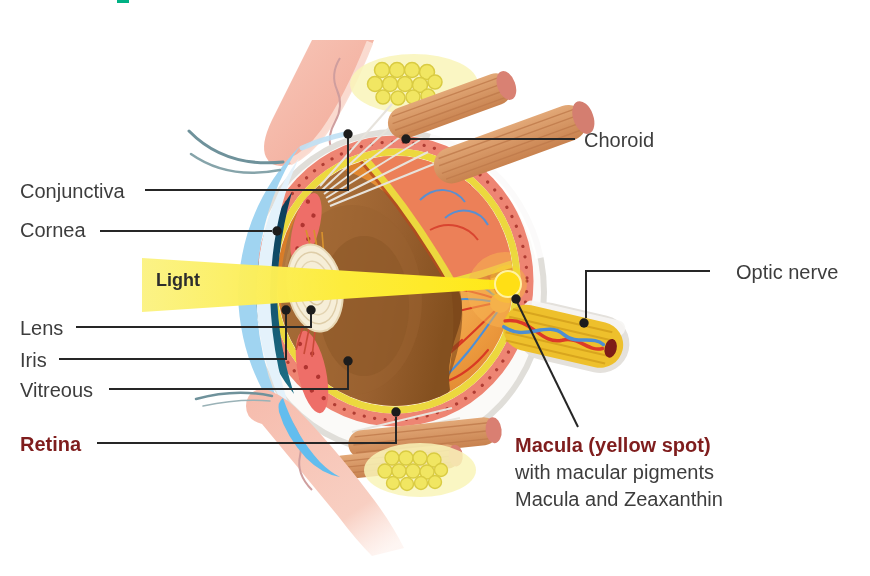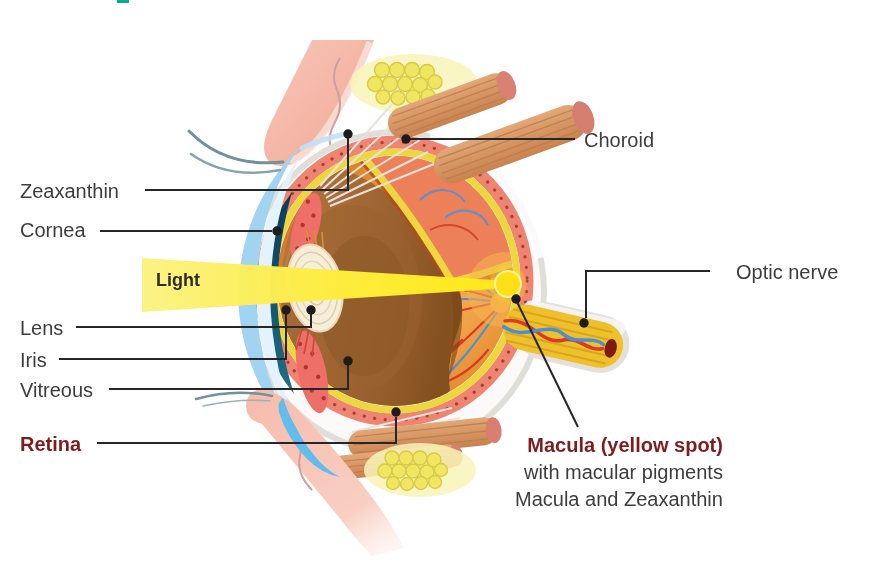--- a/index.html
+++ b/index.html
@@ -2,21 +2,21 @@
 <html><head>
 <meta charset="utf-8">
 <style>
   html,body{margin:0;padding:0;background:#fff;}
   #stage{position:relative;width:870px;height:576px;background:#ffffff;overflow:hidden;
          font-family:"Liberation Sans", sans-serif;}
   #art{position:absolute;left:0;top:0;}
   .lbl{position:absolute;font-size:20px;line-height:1.3;color:#3d3d3d;white-space:nowrap;}
   .b{font-weight:700;color:#7f1d1d;}
   .light-lbl{font-size:18px;font-weight:700;color:#2d2d2d;}
-  .macula-block span{display:block;line-height:27px;text-align:right;}
+  .macula-block span{display:block;line-height:27px;}
   #accent{position:absolute;left:117px;top:0;width:12px;height:3px;}
 </style>
 </head>
 <body>
 
 <div id="stage">
 
 <div id="accent" style="background:#00b184"></div>
 
 <svg id="art" width="870" height="576" viewBox="0 0 870 576">
@@ -321,21 +321,21 @@
     <circle cx="311" cy="310" r="4.7"></circle>
         <circle cx="286" cy="310" r="4.7"></circle>
     <circle cx="348" cy="361" r="4.7"></circle>
         <circle cx="396" cy="412" r="4.7"></circle>
     <circle cx="406" cy="139" r="4.7"></circle>
         <circle cx="584" cy="323" r="4.7"></circle>
     <circle cx="516" cy="299" r="4.7"></circle>
   </g>
 </svg>
 
-  <div class="lbl" style="left:20px;top:178px">Zeaxanthin</div>
+  <div class="lbl" style="left:20px;top:178px">Conjunctiva</div>
   <div class="lbl" style="left:20px;top:217px">Cornea</div>
   <div class="lbl light-lbl" style="left:156px;top:269px">Light</div>
   <div class="lbl" style="left:20px;top:315px">Lens</div>
   <div class="lbl" style="left:20px;top:347px">Iris</div>
   <div class="lbl" style="left:20px;top:377px">Vitreous</div>
   <div class="lbl b" style="left:20px;top:431px">Retina</div>
   <div class="lbl" style="left:584px;top:127px">Choroid</div>
   <div class="lbl" style="left:736px;top:259px">Optic nerve</div>
   <div class="lbl macula-block" style="left:515px;top:432px">
     <span class="b">Macula (yellow spot)</span>

